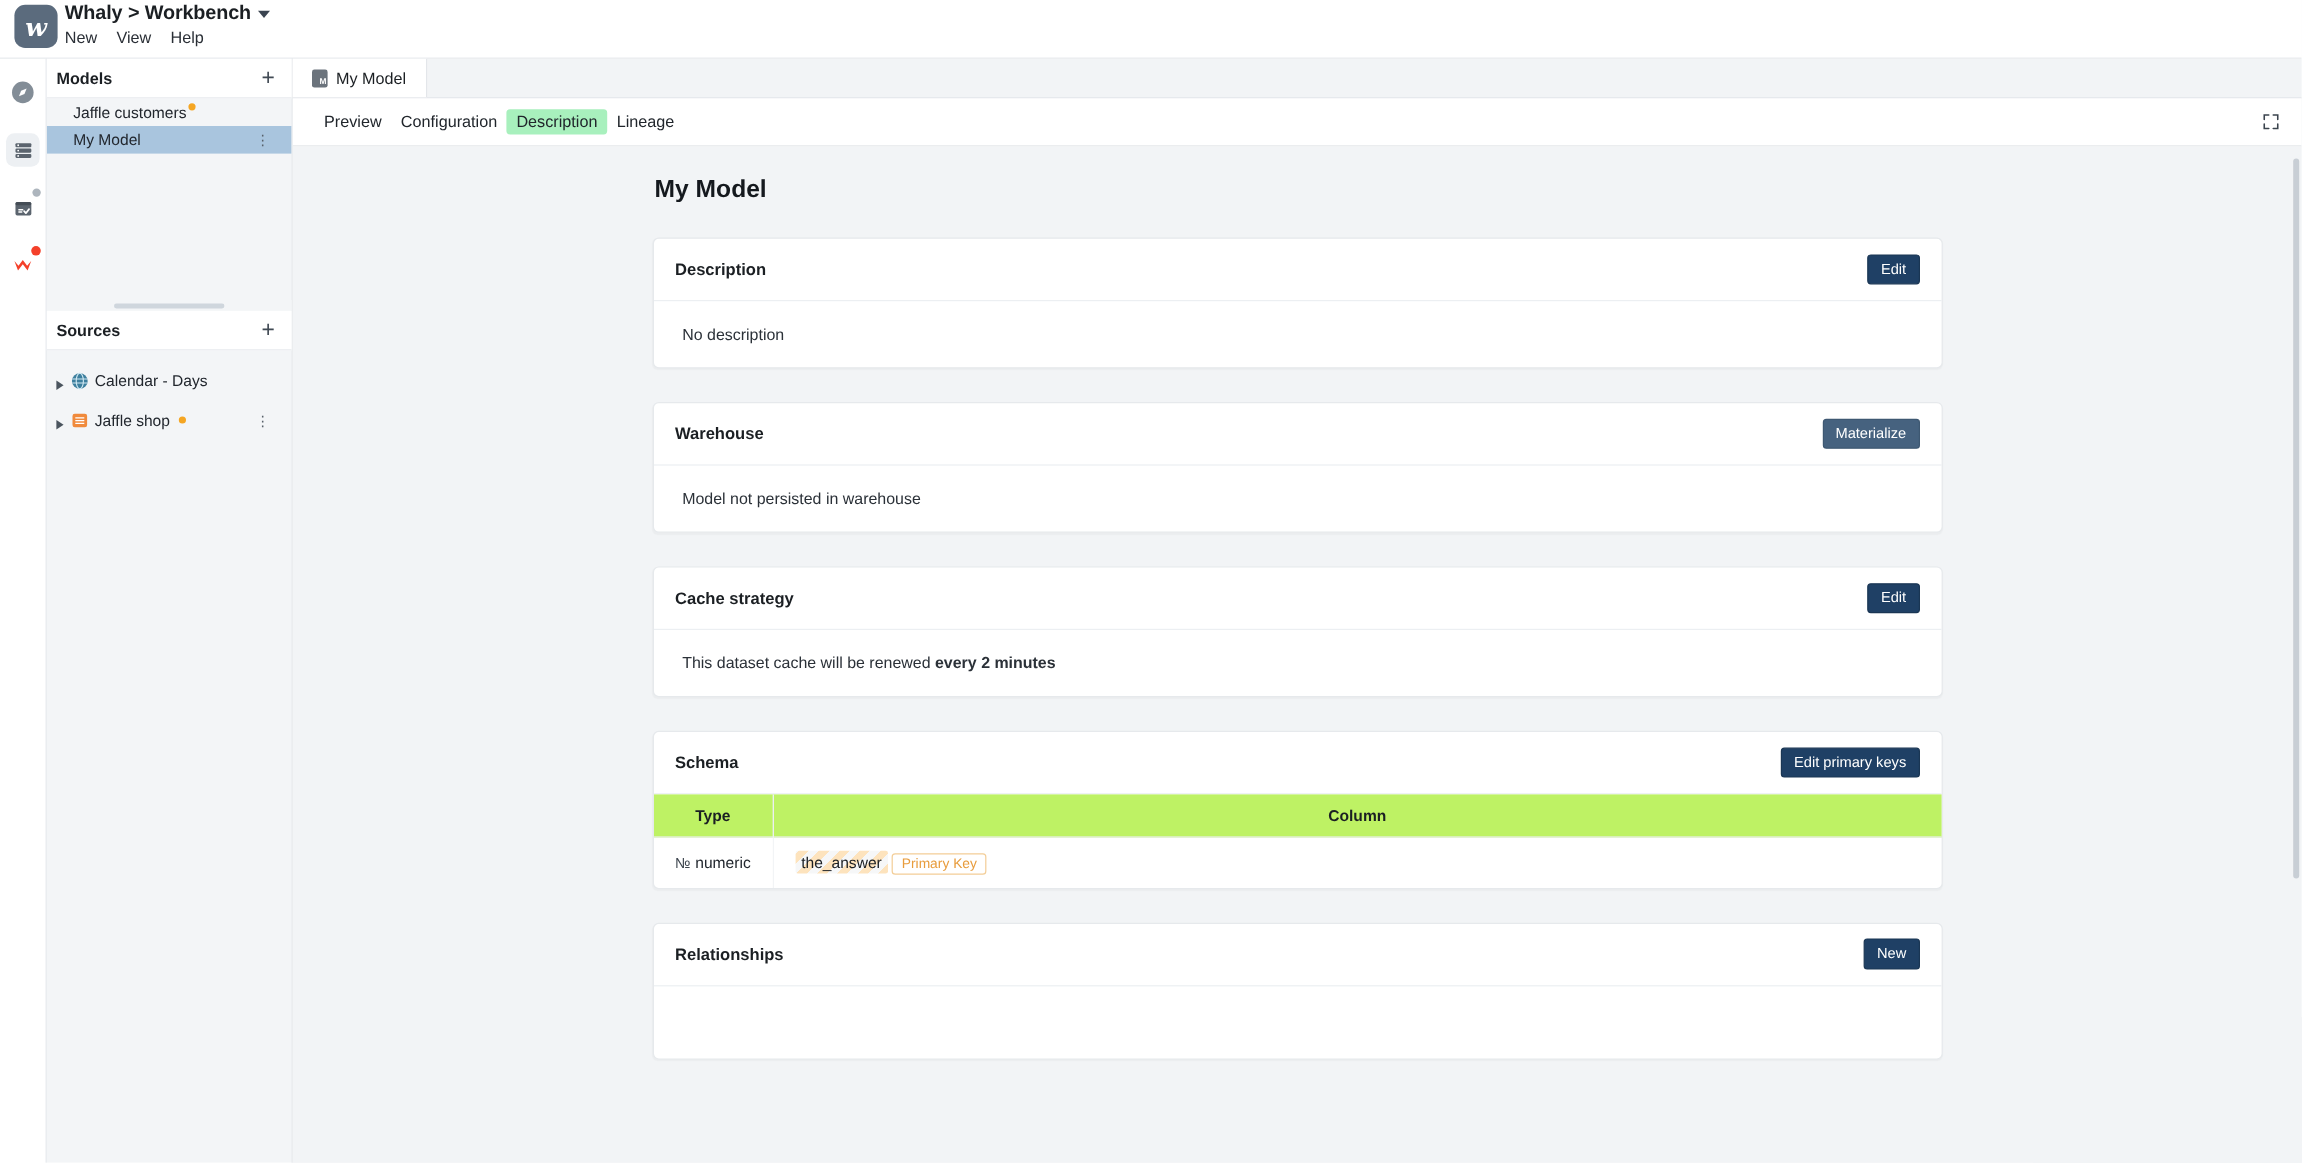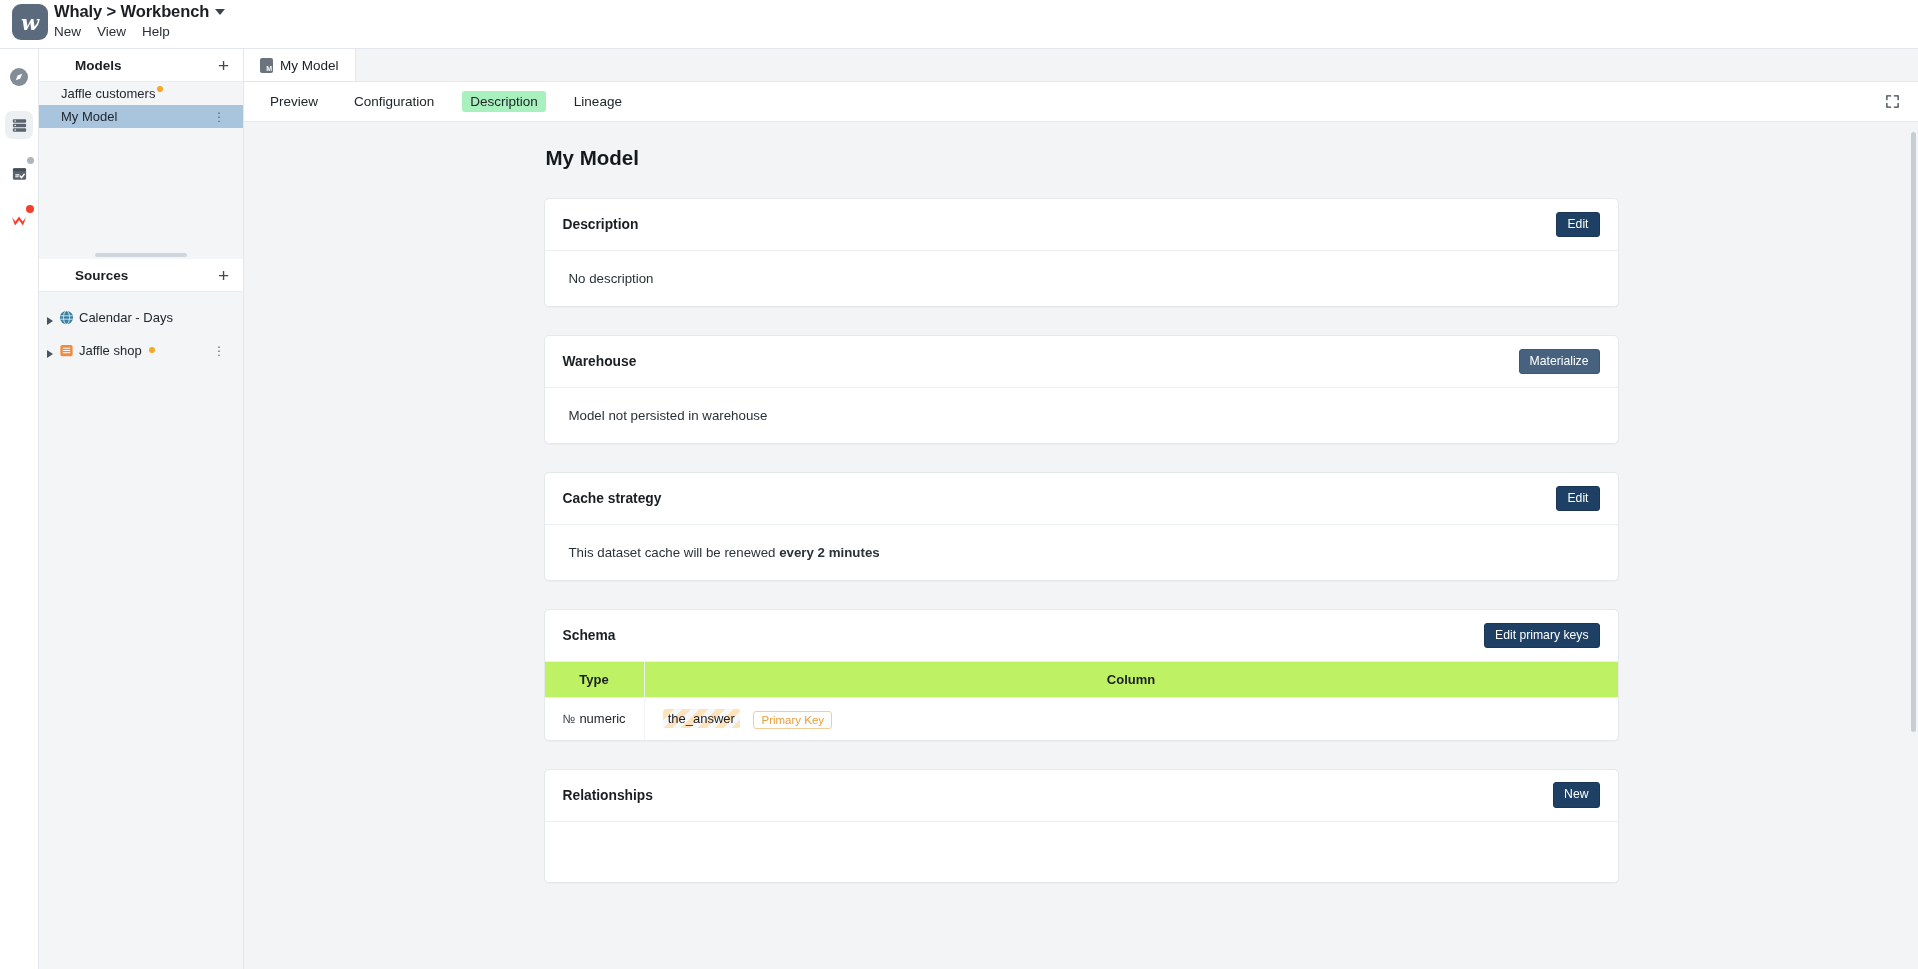--- a/index.html
+++ b/index.html
@@ -34,21 +34,21 @@
           display: flex; flex-direction: column; align-items: center; padding-top: 14px; gap: 20px; }
   .rail-btn { width: 28px; height: 28px; border-radius: 7px; display: flex; align-items: center; justify-content: center; position: relative; }
   .rail-btn.active { background: #edf0f3; }
   .dot-badge { position: absolute; width: 7px; height: 7px; border-radius: 50%; background: #adb5bd; top: -2px; right: -1px; }
   .dot-badge.red { background: #f4402a; width: 8px; height: 8px; }
 
   
   .explorer { width: 205px; flex: 0 0 205px; background: #f3f5f7; border-right: 1px solid #e3e6ea; display: flex; flex-direction: column; }
   .panel-head { height: 33px; background: #fff; display: flex; align-items: center; justify-content: space-between;
                 padding: 0 14px 0 8px; border-bottom: 1px solid #e9ecef; }
-  .panel-head .ph-title { font-size: 13.5px; font-weight: 700; color: #1b1f23; margin-left: 28px; }
+  .panel-head .ph-title { font-size: 13.5px; font-weight: 700; color: #1b1f23; }
   .plus { font-size: 19px; color: #414a54; line-height: 1; font-weight: 300; cursor: pointer; }
   .models-list { flex: 0 0 168px; overflow: hidden; position: relative; }
   .list-row { height: 23px; display: flex; align-items: center; padding-left: 22px; font-size: 13px; color: #22272e; position: relative; }
   .list-row .menu-dots { position: absolute; right: 18px; font-size: 12px; color: #566069; letter-spacing: 0; }
   .list-row.selected { background: #a9c5de; }
   .orange-dot { width: 6px; height: 6px; border-radius: 50%; background: #f5a623; position: relative; top: -5px; left: 2px; display: inline-block; }
 
   .splitter { height: 9px; background: #f3f5f7; display: flex; align-items: center; justify-content: center; }
   .splitter .grip { width: 92px; height: 4px; border-radius: 3px; background: #cfd6dd; }
 
@@ -60,21 +60,21 @@
 
   
   .main { flex: 1 1 auto; display: flex; flex-direction: column; min-width: 0; background: #f2f4f6; }
   .tabstrip { height: 33px; flex: 0 0 33px; background: #f2f4f6; display: flex; align-items: stretch; border-bottom: 1px solid #e3e6ea; }
   .doctab { display: flex; align-items: center; gap: 7px; padding: 0 16px; background: #fff; font-size: 13.5px; color: #1b1f23;
             border-right: 1px solid #e3e6ea; }
   .doc-icon { width: 13px; height: 15px; background: #6b737c; border-radius: 2px; color: #fff; font-size: 7px;
               display: flex; align-items: flex-end; justify-content: flex-end; padding: 0 1px 1px 0; font-weight: 700; }
 
   .subtabs { height: 40px; flex: 0 0 40px; background: #fff; border-bottom: 1px solid #e6e9ec;
-             display: flex; align-items: center; padding: 0 18px; gap: 20px; position: relative; }
+             display: flex; align-items: center; padding: 0 18px; gap: 0; position: relative; }
   .subtab { font-size: 13.5px; color: #21262c; padding: 3px 8px; border-radius: 3px; cursor: pointer; }
   .subtab.hl { background: #a8f0bd; }
   .expand-icon { position: absolute; right: 18px; width: 15px; height: 15px; color: #3b444e; }
 
   .scroller { flex: 1 1 auto; overflow: hidden; position: relative; background: #f2f4f6; }
   .content { width: 100%; padding-top: 24px; }
   .page-title { width: 1075px; margin: 0 auto; font-size: 20.5px; font-weight: 700; color: #15191e; padding-left: 2px; }
 
   .card { width: 1075px; margin: 28px auto 0; background: #fff; border: 1px solid #e6e9ec; border-radius: 5px;
           box-shadow: 0 1px 1px rgba(16,24,40,0.03); }
@@ -89,21 +89,21 @@
 
   .schema-table { width: 100%; border-collapse: collapse; }
   .schema-table th { text-align: center; font-size: 13px; font-weight: 700; color: #1b1f23;
                      padding: 10px 18px; background: #bef264; border-bottom: 1px solid #eceff2; }
   .schema-table th.c-type { width: 86px; border-right: 1px solid #eceff2; }
   .schema-table td { font-size: 13px; color: #22272e; padding: 11px 18px; vertical-align: middle; }
   .schema-table td.c-type { border-right: 1px solid #f2f4f6; white-space: nowrap; }
   .numero { font-size: 12px; color: #3d454e; margin-right: 4px; }
   .col-chip { display: inline-block; padding: 2px 5px; border-radius: 2px; font-size: 13px; color: #1b1f23;
               background: repeating-linear-gradient(-45deg, #fde3bd 0 6px, #f6f7f8 6px 12px); }
-  .pk-badge { display: inline-block; margin-left: 10px; padding: 2px 7px; font-size: 11.5px; color: #e89c3c;
+  .pk-badge { display: inline-block; padding: 2px 7px; font-size: 11.5px; color: #e89c3c;
               border: 1px solid #f3cd97; border-radius: 3px; background: #fff; vertical-align: middle; }
 
   .scrollbar { position: absolute; right: 2px; top: 10px; width: 5px; height: 600px; border-radius: 3px; background: #c8ced5; }
 </style>
 </head>
 <body>
 
 <div id="app">
 
   <div class="topbar">

